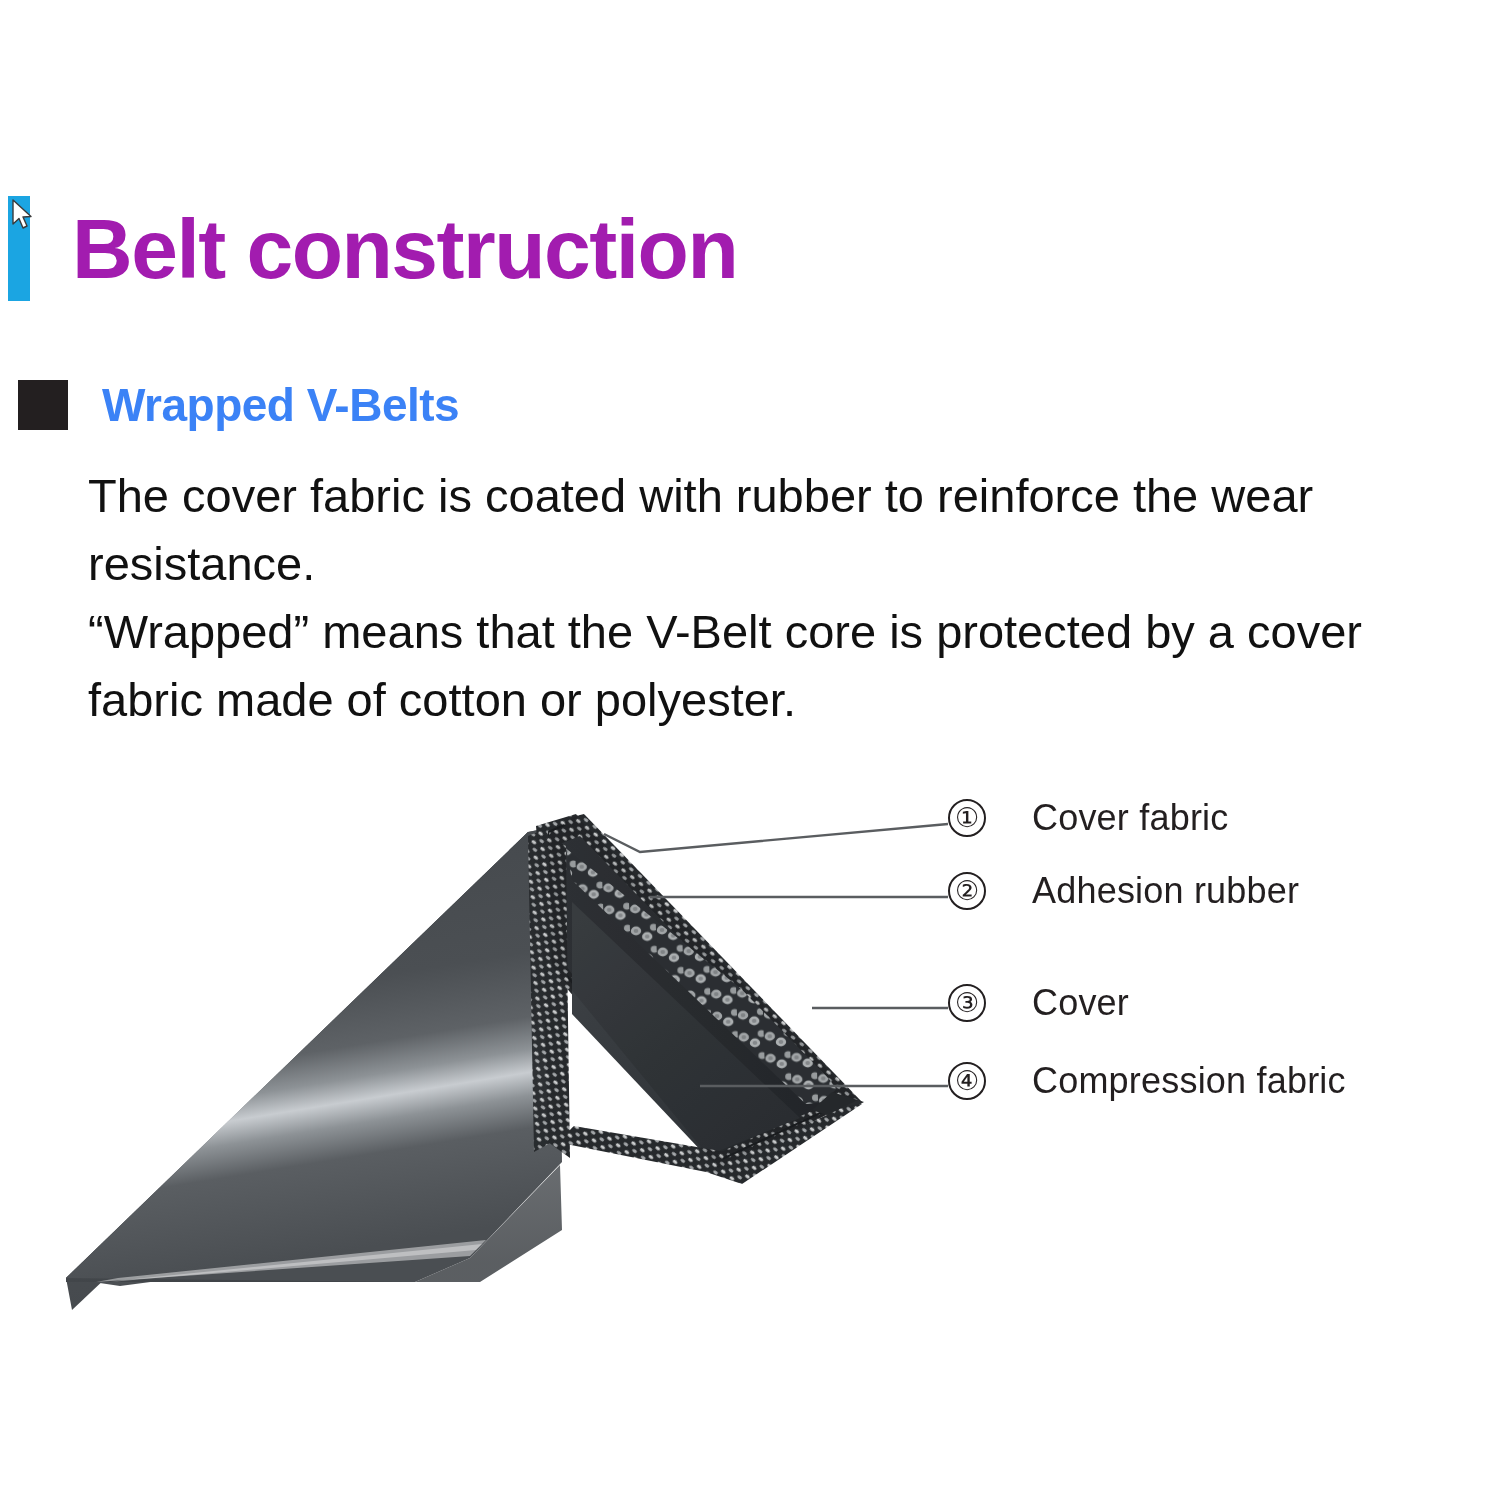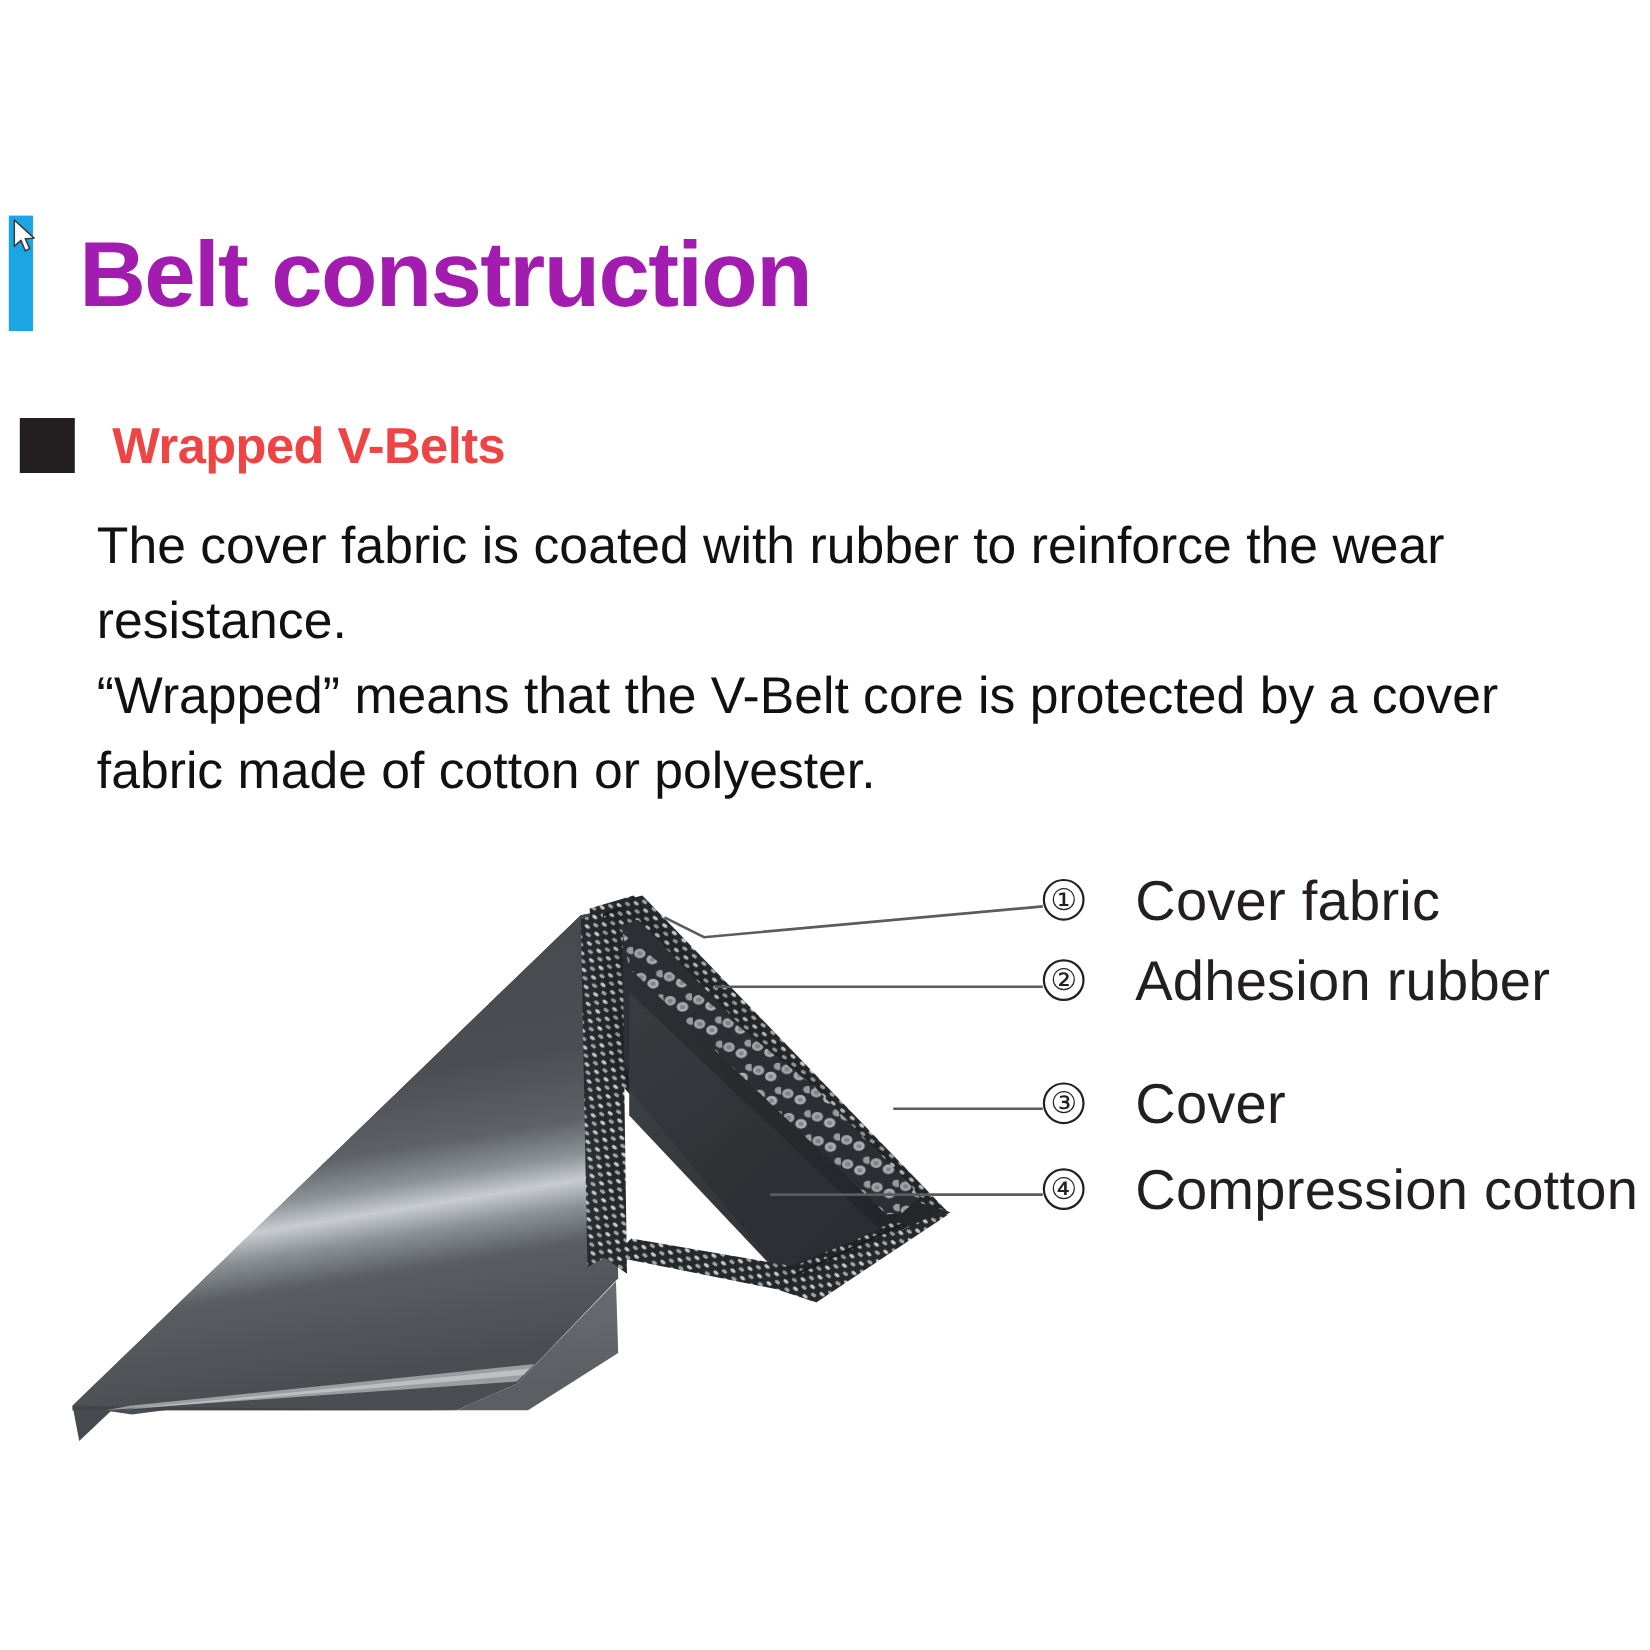--- a/index.html
+++ b/index.html
@@ -62,21 +62,21 @@
   .square-bullet {
     width: 50px;
     height: 50px;
     background: #231f20;
     flex: none;
   }
   .subhead-text {
     font-size: 46px;
     font-weight: bold;
     letter-spacing: -0.5px;
-    color: #ef4444;
+    color: #3b82f6;
     margin-left: 34px;
     white-space: nowrap;
   }
 
   
   .body-copy {
     position: absolute;
     left: 88px;
     top: 462px;
     width: 1370px;
@@ -128,21 +128,21 @@
     display: flex;
     align-items: center;
     justify-content: center;
     font-size: 27px;
     line-height: 1;
     color: #231f20;
     flex: none;
     box-sizing: border-box;
   }
   .legend-label {
-    font-size: 51px;
+    font-size: 36px;
     color: #231f20;
     margin-left: 46px;
     white-space: nowrap;
     letter-spacing: 0.2px;
   }
 </style>
 </head>
 <body>
 
 <div class="title-row">
@@ -286,16 +286,16 @@
     <div class="legend-label">Adhesion rubber</div>
   </div>
 
   <div class="legend-item i2">
     <div class="legend-num">③</div>
     <div class="legend-label">Cover</div>
   </div>
 
   <div class="legend-item i3">
     <div class="legend-num">④</div>
-    <div class="legend-label">Compression cotton</div>
+    <div class="legend-label">Compression fabric</div>
   </div>
 
 </div>
 
 </body></html>

